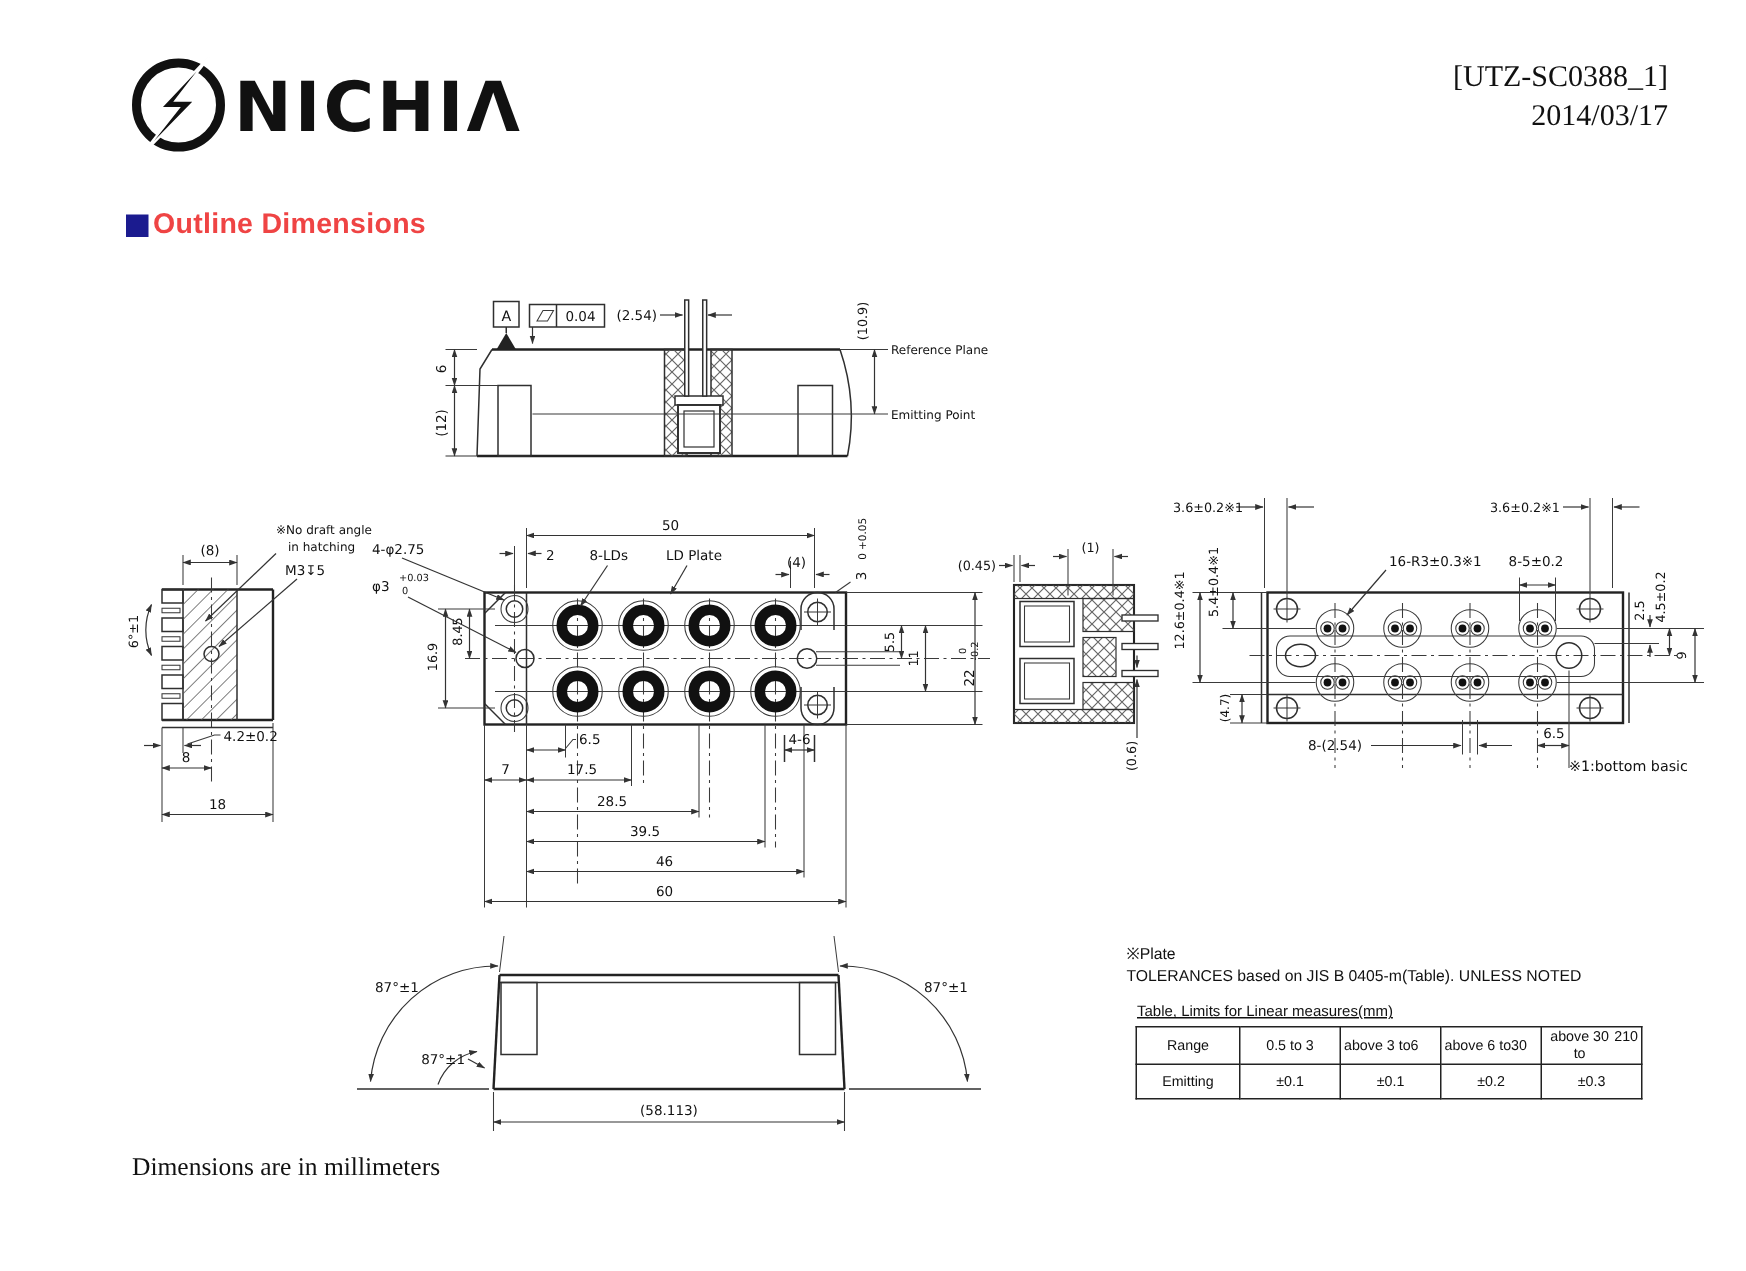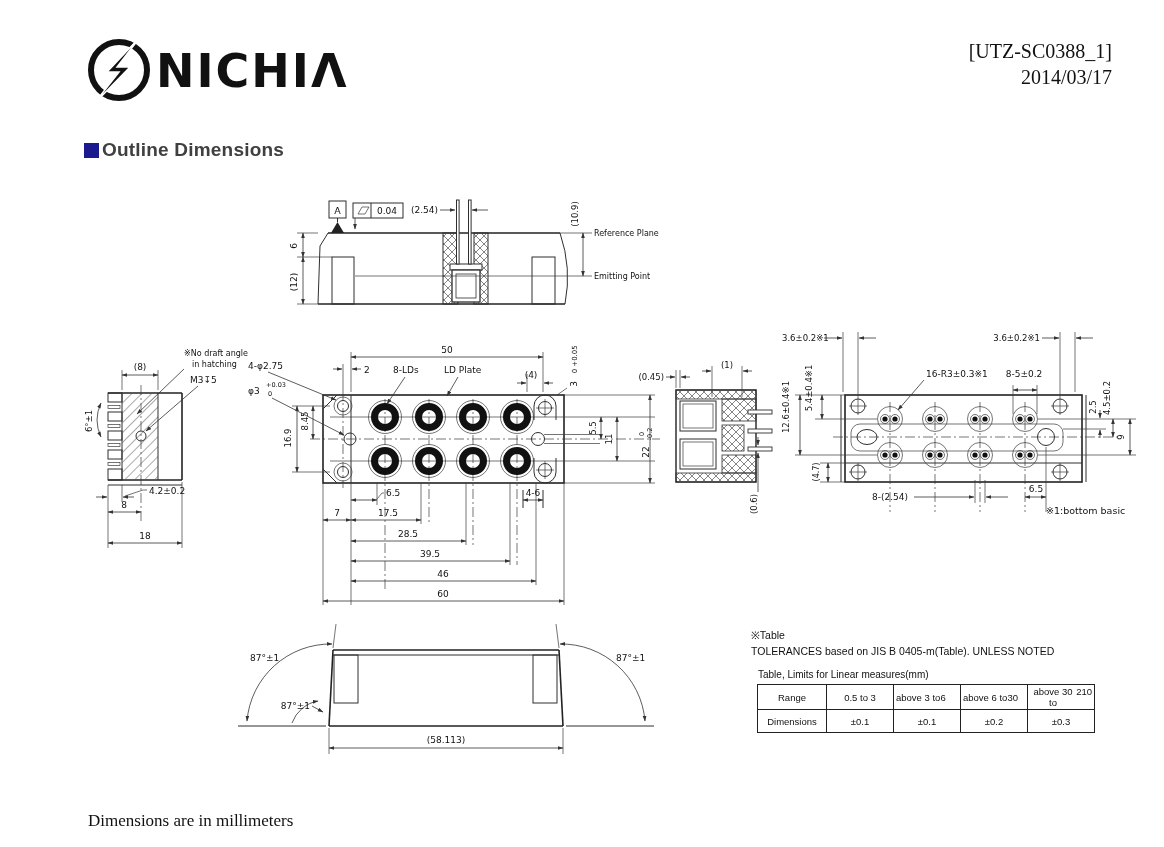--- a/index.html
+++ b/index.html
@@ -3,36 +3,36 @@
 <meta charset="utf-8">
 <style>
   html,body{margin:0;padding:0;background:#fff;}
   .page{position:relative;width:1164px;height:835px;background:#ffffff;overflow:hidden;
         font-family:"Liberation Sans",sans-serif;color:#111;}
   .hdr-right{position:absolute;top:38px;right:52px;text-align:right;
              font-family:"Liberation Serif",serif;font-size:20px;line-height:26px;color:#111;}
   .logo{position:absolute;left:84px;top:34px;width:320px;height:70px;}
   .sec-head{position:absolute;left:84px;top:139px;display:flex;align-items:center;}
   .sec-sq{width:15px;height:15px;background:#1b1b8f;margin-right:3px;}
-  .sec-title{font-size:19px;font-weight:bold;color:#404040;letter-spacing:0.2px;}
+  .sec-title{font-size:19px;font-weight:bold;color:#ef4444;letter-spacing:0.2px;}
   svg.draw{position:absolute;left:0;top:0;}
   svg text{font-family:"DejaVu Sans",sans-serif;fill:#111;}
   .ln{stroke:#2f2f2f;fill:none;stroke-width:1;}
   .lb{stroke:#222;fill:none;stroke-width:1.6;}
   .lt{stroke:#3a3a3a;fill:none;stroke-width:0.7;}
   .cl{stroke:#3a3a3a;fill:none;stroke-width:0.7;stroke-dasharray:10 3 2 3;}
   .dim{stroke:#333;fill:none;stroke-width:0.8;}
   .note-blk{position:absolute;left:751px;top:628px;width:330px;font-size:10.5px;color:#111;}
   .note-line{margin-top:3px;}
-  .tbl-title{position:absolute;left:758px;top:669px;font-size:10px;color:#111;}
+  .tbl-title{position:absolute;left:758px;top:669px;font-size:10px;color:#111;text-decoration:underline;}
   table.tol{position:absolute;left:757px;top:684px;border-collapse:collapse;table-layout:fixed;}
   table.tol td{border:1px solid #222;text-align:center;vertical-align:middle;
                font-size:9.5px;padding:1px 2px;color:#111;}
   .two{display:flex;flex-direction:row;line-height:11px;}
-  .footer{position:absolute;left:88px;top:811px;font-family:"Liberation Serif",serif;
+  .footer{position:absolute;left:88px;top:768px;font-family:"Liberation Serif",serif;
           font-size:17px;color:#111;}
 </style>
 </head>
 <body>
 
 <div class="page">
 
   <svg class="logo" viewBox="0 0 320 70">
     <g>
       <circle cx="35" cy="36" r="28" fill="none" stroke="#111" stroke-width="6"></circle>
@@ -465,21 +465,21 @@
       <path class="dim" d="M312,706 L323,712" marker-end="url(#ar)"></path>
       <text x="616" y="661" font-size="9">87°±1</text>
       <line class="lt" x1="329" y1="728" x2="329" y2="754"></line>
       <line class="lt" x1="563" y1="728" x2="563" y2="754"></line>
       <path class="dim" d="M329,748 L563,748" marker-start="url(#ar)" marker-end="url(#ar)"></path>
       <text x="446" y="743" font-size="9" text-anchor="middle">(58.113)</text>
     </g>
   </svg>
 
   <div class="note-blk">
-    <div>※Table</div>
+    <div>※Plate</div>
     <div class="note-line">TOLERANCES based on JIS B 0405-m(Table). UNLESS NOTED</div>
   </div>
   <div class="tbl-title">Table, Limits for Linear measures(mm)</div>
   <table class="tol">
     <tbody>
         <tr>
       <td style="width:64px">Range</td>
       <td style="width:62px">0.5 to 3</td>
       <td style="width:62px">
         <div class="two">
@@ -494,21 +494,21 @@
             </div>
       </td>
       <td style="width:62px">
         <div class="two">
               <span>above 30 to</span>
               <span>210</span>
             </div>
       </td>
     </tr>
     <tr style="height:23px">
-      <td>Dimensions</td>
+      <td>Emitting</td>
       <td>±0.1</td>
       <td>±0.1</td>
       <td>±0.2</td>
       <td>±0.3</td>
     </tr>
   </tbody>
     </table>
 
   <div class="footer">Dimensions are in millimeters</div>
 </div>

